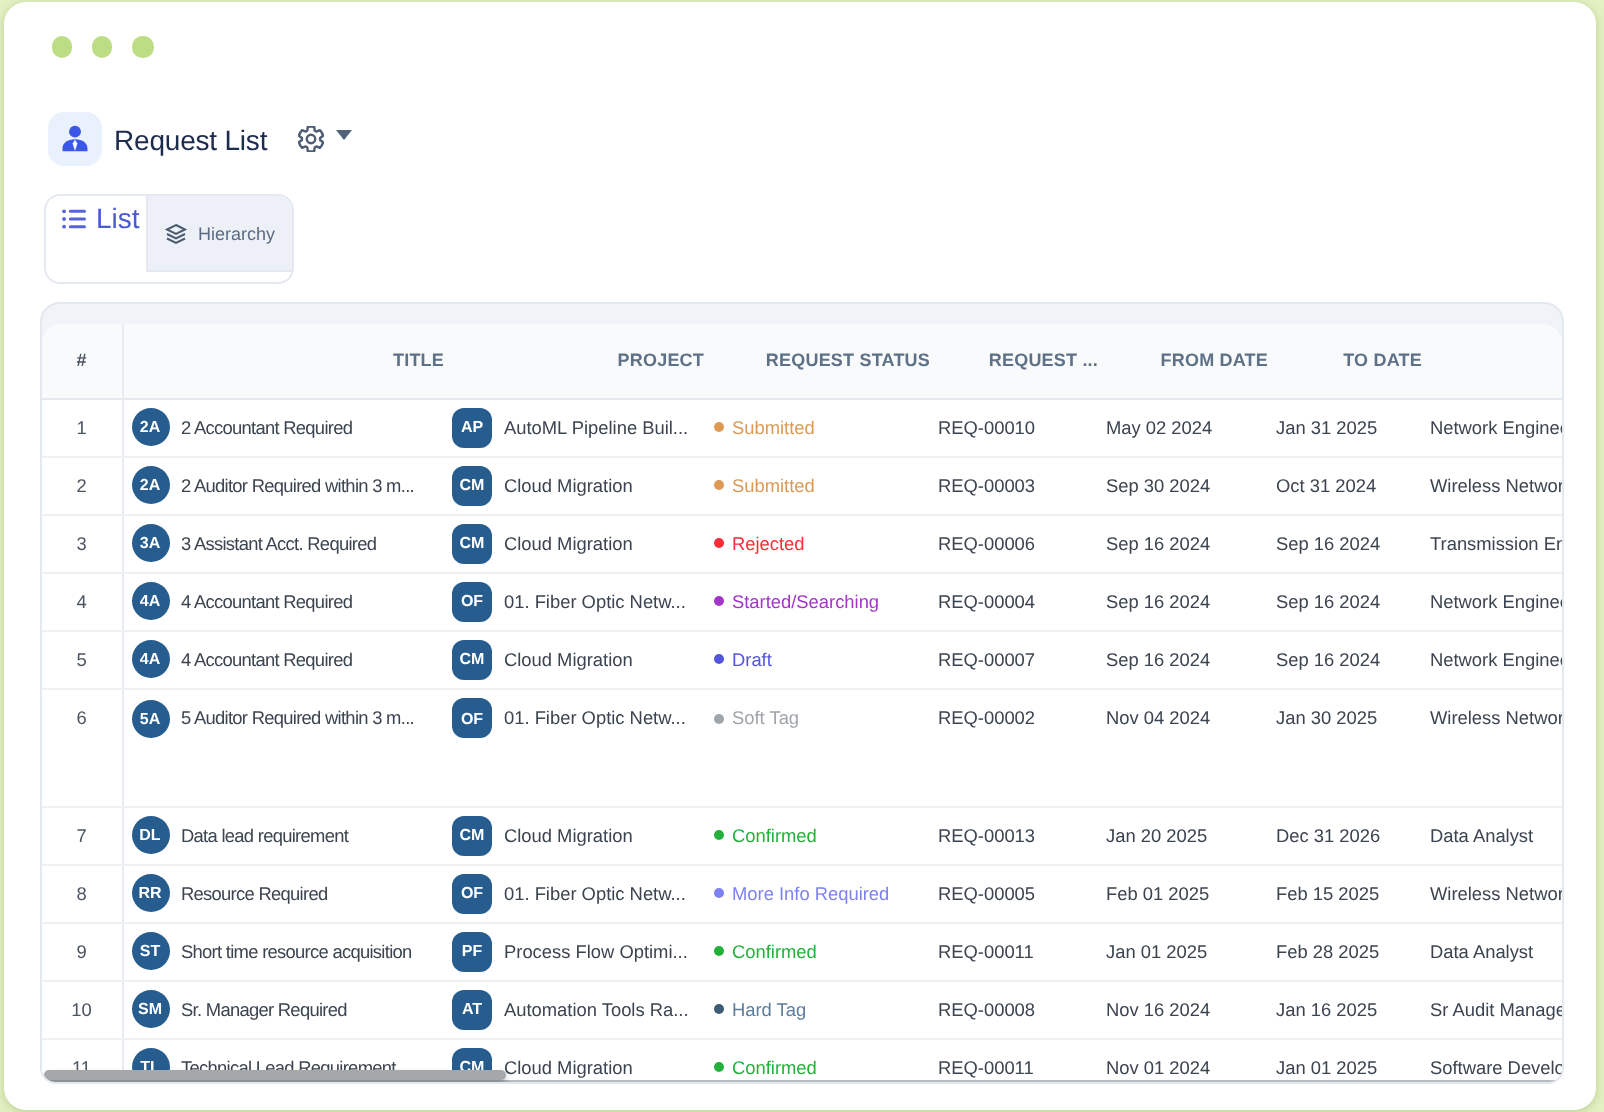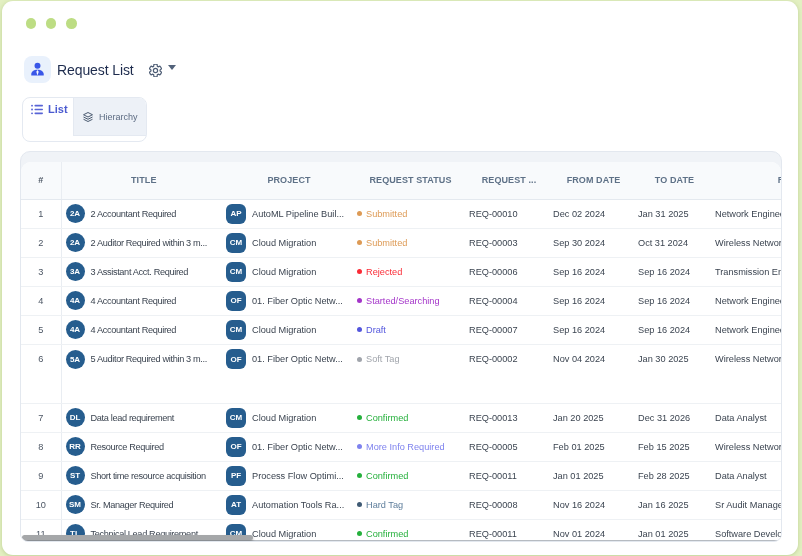--- a/index.html
+++ b/index.html
@@ -31,39 +31,39 @@
   .tabs {
     position:absolute; left:22px; top:97px; width:125px; height:45px;
     background:#ffffff; border:1px solid #e4e9f1; border-radius:8px;
   }
   .tab-hier {
     position:absolute; left:50px; top:0; width:73px; height:38px;
     background:#edf1f7; border-left:1px solid #e4e9f1; border-bottom:1px solid #e4e9f1;
     border-radius:0 7px 0 0; display:flex; align-items:center;
   }
   .tab-list { position:absolute; left:0; top:0; width:50px; height:22px; display:flex; align-items:center; }
-  .tab-list .txt { font-size:11px; font-weight:bold; color:#4a5ad0; margin-left:5px; }
+  .tab-list .txt { font-size:14px; font-weight:normal; color:#4a5ad0; margin-left:5px; }
   .tab-hier .txt { font-size:9px; color:#5c6b82; margin-left:5px; }
   .stdrow { position:absolute; left:0; top:22px; width:123px; height:21px; display:flex; align-items:center; }
   .stdrow .txt { font-size:9px; color:#5560d6; margin-left:5px; }
   .caret2 { position:absolute; right:10px; top:8px; width:0; height:0;
     border-left:3.5px solid transparent; border-right:3.5px solid transparent; border-top:4px solid #5560d6; }
   
   .tcontainer {
     position:absolute; left:20px; top:151px; width:762px; height:391px;
     background:#f0f3f7; border:1px solid #e3e8ef; border-radius:10px 10px 8px 8px;
     overflow:hidden;
   }
   .twrap { position:absolute; left:0px; top:10px; width:760px; height:378px; overflow:hidden;
     background:#ffffff; border-radius:10px 10px 0 0; }
   table { border-collapse:collapse; table-layout:fixed; width:880px; }
   th {
     height:37px; background:#f8fafc; border-bottom:1px solid #e4e9ef;
     font-size:9px; font-weight:bold; color:#5e7187; letter-spacing:.1px;
-    text-align:center; padding:0 0 0 4px; vertical-align:middle;
+    text-align:right; padding:0 0 0 4px; vertical-align:middle;
   }
   td {
     height:29px; border-bottom:1px solid #eef1f4; font-size:9.2px; color:#3b4450;
     padding:0 0 0 4px; vertical-align:middle; white-space:nowrap; overflow:hidden;
   }
   tr.tall td { height:59px; vertical-align:top; }
   tr.tall td .cellflex, tr.tall td.num { padding-top:0; }
   td.num, th.num { text-align:center; padding:0; color:#4b5563; border-right:1px solid #e9edf2; }
   .cellflex { display:flex; align-items:center; }
   td.tcol { letter-spacing:-0.35px; }
@@ -168,21 +168,21 @@
           <td class="tcol">
               <div class="cellflex"><div class="cbadge">2A</div>2 Accountant Required</div>
             </td>
           <td>
               <div class="cellflex"><div class="pbadge">AP</div>AutoML Pipeline Buil...</div>
             </td>
           <td class="st-sub">
               <div class="cellflex"><div class="sdot"></div>Submitted</div>
             </td>
           <td>REQ-00010</td>
-            <td>Dec 02 2024</td>
+            <td>May 02 2024</td>
             <td>Jan 31 2025</td>
             <td>Network Engineer</td>
         </tr>
         <tr>
           <td class="num">2</td>
           <td class="tcol">
               <div class="cellflex"><div class="cbadge">2A</div>2 Auditor Required within 3 m...</div>
             </td>
           <td>
               <div class="cellflex"><div class="pbadge">CM</div>Cloud Migration</div>

